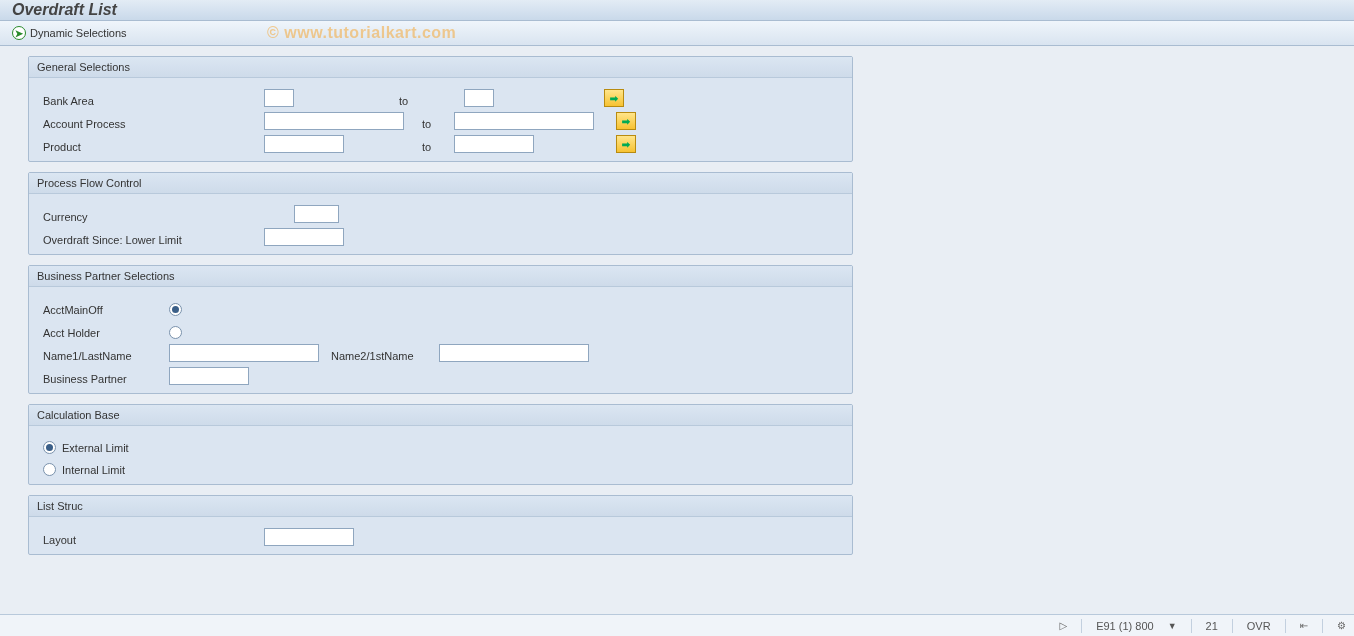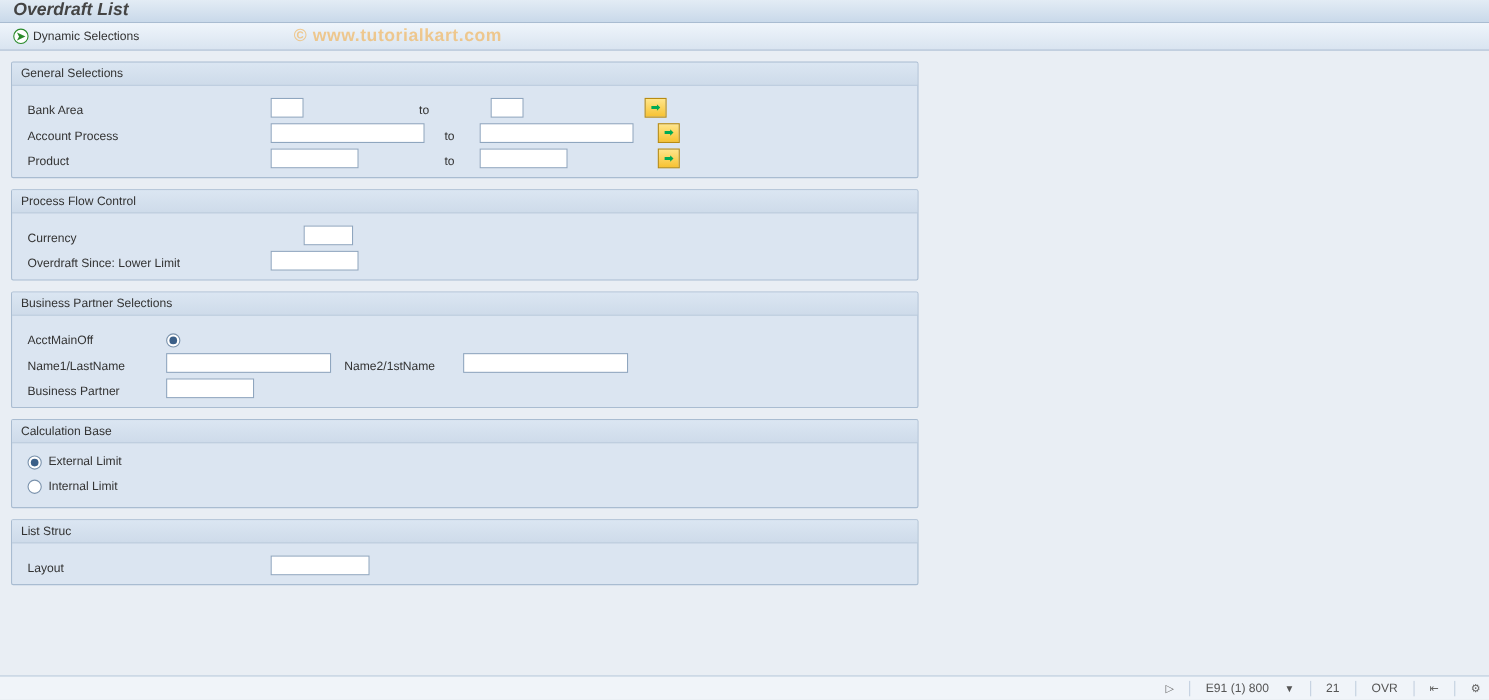--- a/index.html
+++ b/index.html
@@ -54,21 +54,21 @@
     .watermark {
       position: absolute;
       left: 267px; top: 3px;
       font-size: 16px;
       font-weight: bold;
       color: #f5a93a;
       opacity: .55;
       letter-spacing: .5px;
       pointer-events:none;
     }
-    .content { padding: 10px; }
+    .content { padding: 10px; margin-left: 18px; }
     .panel {
       border: 1px solid #a9bcd1;
       border-radius: 2px;
       background: #dbe5f1;
       margin-bottom: 10px;
       width: 825px;
     }
     .panel-title {
       padding: 4px 8px;
       font-size: 11px;
@@ -104,21 +104,21 @@
     }
     .btn-col { width: 30px; text-align:center; }
     .radio {
       width: 13px; height: 13px; border-radius:50%;
       border:1px solid #7a92ac; background:#fff;
       display:inline-flex; align-items:center; justify-content:center;
     }
     .radio.checked::after{
       content:""; width:7px;height:7px;border-radius:50%;background:#3b5f88;
     }
-    .radio-wrap { display:flex; align-items:center; gap:6px; padding-left:4px; height:22px; }
+    .radio-wrap { display:flex; align-items:flex-end; gap:6px; padding-left:4px; height:22px; }
     .status-bar {
       position:absolute; bottom:0; left:0; right:0;
       height:22px; border-top:1px solid #b8c9db;
       background:#f0f4f9;
       display:flex; align-items:center; justify-content:flex-end;
       padding:0 8px; gap:14px; color:#555; font-size:11px;
     }
     .sb-sep{border-left:1px solid #c3d0df;height:14px;}
     .arrow-icon{font-size:10px;color:#666;}
   </style>
@@ -181,20 +181,24 @@
   </div>
 
   <div class="panel">
     <div class="panel-title">Business Partner Selections</div>
     <div class="panel-body">
       <div class="row">
         <span class="lbl narrow">AcctMainOff</span>
         <span class="radio checked"></span>
       </div>
       <div class="row">
+        <span class="lbl narrow">Acct Holder</span>
+        <span class="radio"></span>
+      </div>
+      <div class="row">
         <span class="lbl narrow">Name1/LastName</span>
         <input type="text" class="w150" value="" style="">
         <span style="width:120px;padding-left:12px;">Name2/1stName</span>
         <input type="text" class="w150" value="" style="">
       </div>
       <div class="row">
         <span class="lbl narrow">Business Partner</span>
         <input type="text" class="w80" value="" style="">
       </div>
     </div>

